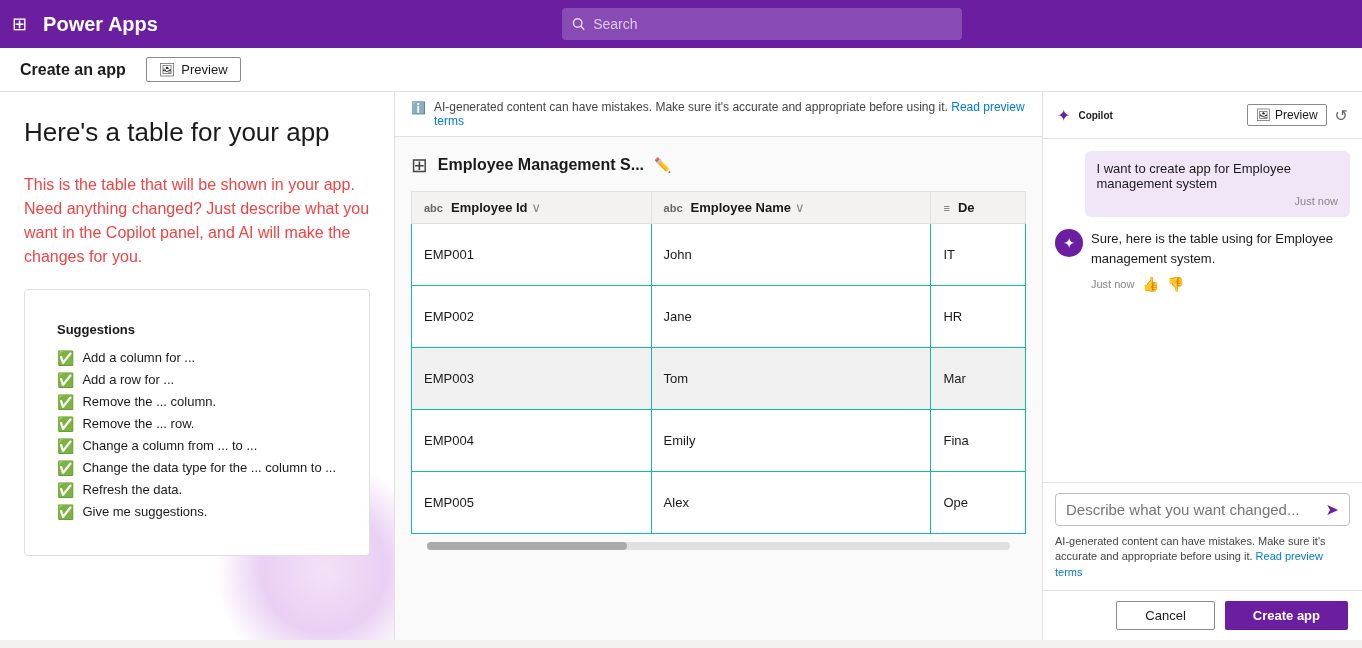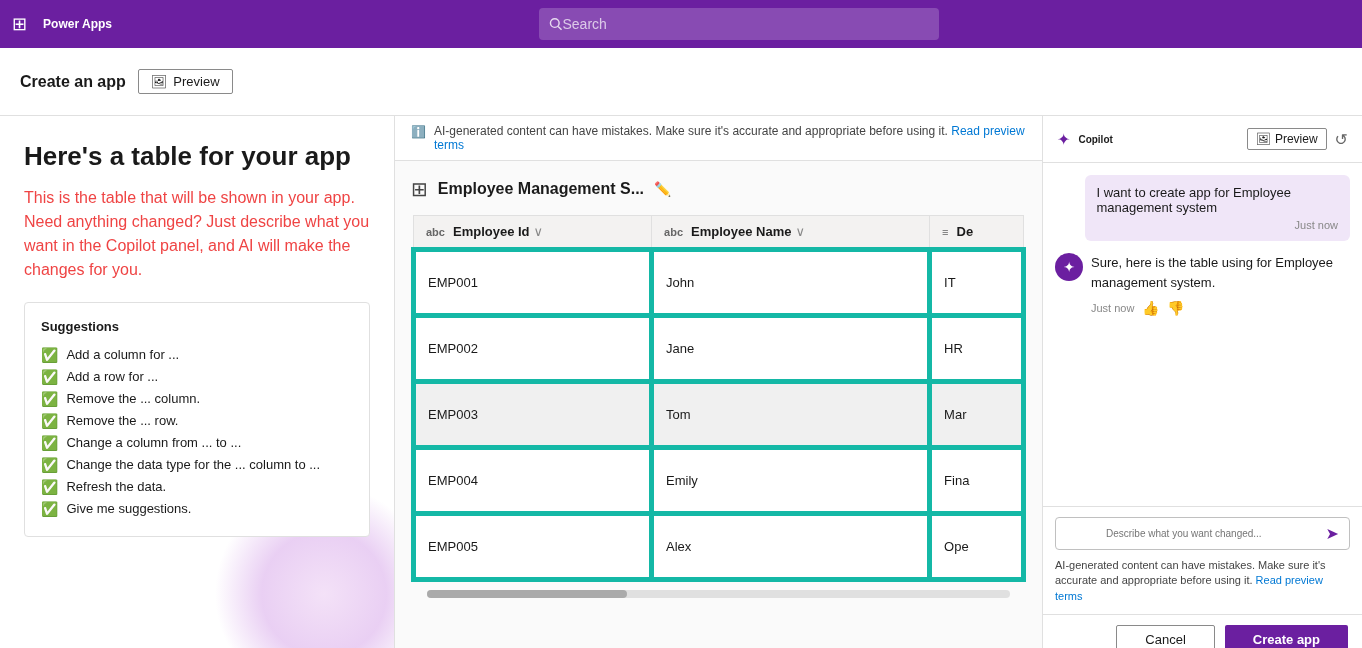--- a/index.html
+++ b/index.html
@@ -14,53 +14,54 @@
       padding: 0 12px;
       gap: 16px;
     }
     .topnav-grid-icon {
       color: white;
       font-size: 18px;
       cursor: pointer;
     }
     .topnav-title {
       color: white;
-      font-size: 12px;
+      font-size: 20px;
       font-weight: 600;
     }
     .topnav-search {
       flex: 1;
       max-width: 400px;
       margin: 0 auto;
       background: rgba(255,255,255,0.2);
       border-radius: 4px;
       display: flex;
       align-items: center;
       padding: 4px 10px;
+      gap: 8px;
       height: 32px;
     }
     .topnav-search input {
       background: transparent;
       border: none;
       outline: none;
       color: white;
       font-size: 14px;
       width: 100%;
     }
     .topnav-search input::placeholder { color: rgba(255,255,255,0.7); }
 
     
     .subheader {
       background: white;
-      height: 68px;
+      height: 44px;
       display: flex;
       align-items: center;
       padding: 0 20px;
       border-bottom: 1px solid #e0e0e0;
-      gap: 12px;
+      gap: 20px;
     }
     .subheader-title {
       font-size: 16px;
       font-weight: 600;
       color: #1a1a1a;
     }
     .preview-btn {
       display: flex;
       align-items: center;
       gap: 6px;
@@ -93,36 +94,36 @@
       bottom: -40px;
       right: -40px;
       width: 220px;
       height: 220px;
       background: radial-gradient(circle, #e8c4f0 0%, #d4a0e8 40%, transparent 70%);
       border-radius: 50%;
       opacity: 0.5;
     }
     .left-title {
       font-size: 26px;
-      font-weight: 700;
+      font-weight: 400;
       color: #1a1a1a;
       line-height: 1.3;
-      margin-bottom: 12px;
+      margin-bottom: 23px;
     }
     .left-desc {
       font-size: 16px;
       color: #ef4444;
       line-height: 1.5;
       margin-bottom: 20px;
     }
     .suggestions-box {
       background: white;
       border: 1px solid #e0e0e0;
       border-radius: 4px;
-      padding: 16px;
+      padding: 32px;
       position: relative;
       z-index: 1;
     }
     .suggestions-title {
       font-size: 13px;
       font-weight: 600;
       color: #1a1a1a;
       margin-bottom: 10px;
     }
     .suggestion-item {
@@ -190,21 +191,21 @@
     .data-table th {
       background: #f3f2f1;
       border: 1px solid #e0e0e0;
       padding: 8px 12px;
       text-align: left;
       font-weight: 600;
       color: #1a1a1a;
       white-space: nowrap;
     }
     .data-table td {
-      border: 5px solid #14b8a6;
+      border: 1px solid #14b8a6;
       padding: 23px 12px;
       color: #1a1a1a;
       background: white;
     }
     .data-table tr.highlighted td {
       background: #f0f0f0;
     }
     .col-icon {
       font-size: 11px;
       color: #666;
@@ -341,23 +342,22 @@
       border: 1px solid #c0c0c0;
       border-radius: 4px;
       padding: 6px 10px;
       gap: 8px;
       margin-bottom: 8px;
     }
     .copilot-input {
       flex: 1;
       border: none;
       outline: none;
-      font-size: 10px;
+      font-size: 15px;
       color: #888;
-      margin-left: 40px;
     }
     .send-icon {
       color: #6b1fa0;
       font-size: 16px;
       cursor: pointer;
     }
     .copilot-ai-warning {
       font-size: 11px;
       color: #444;
       line-height: 1.4;

